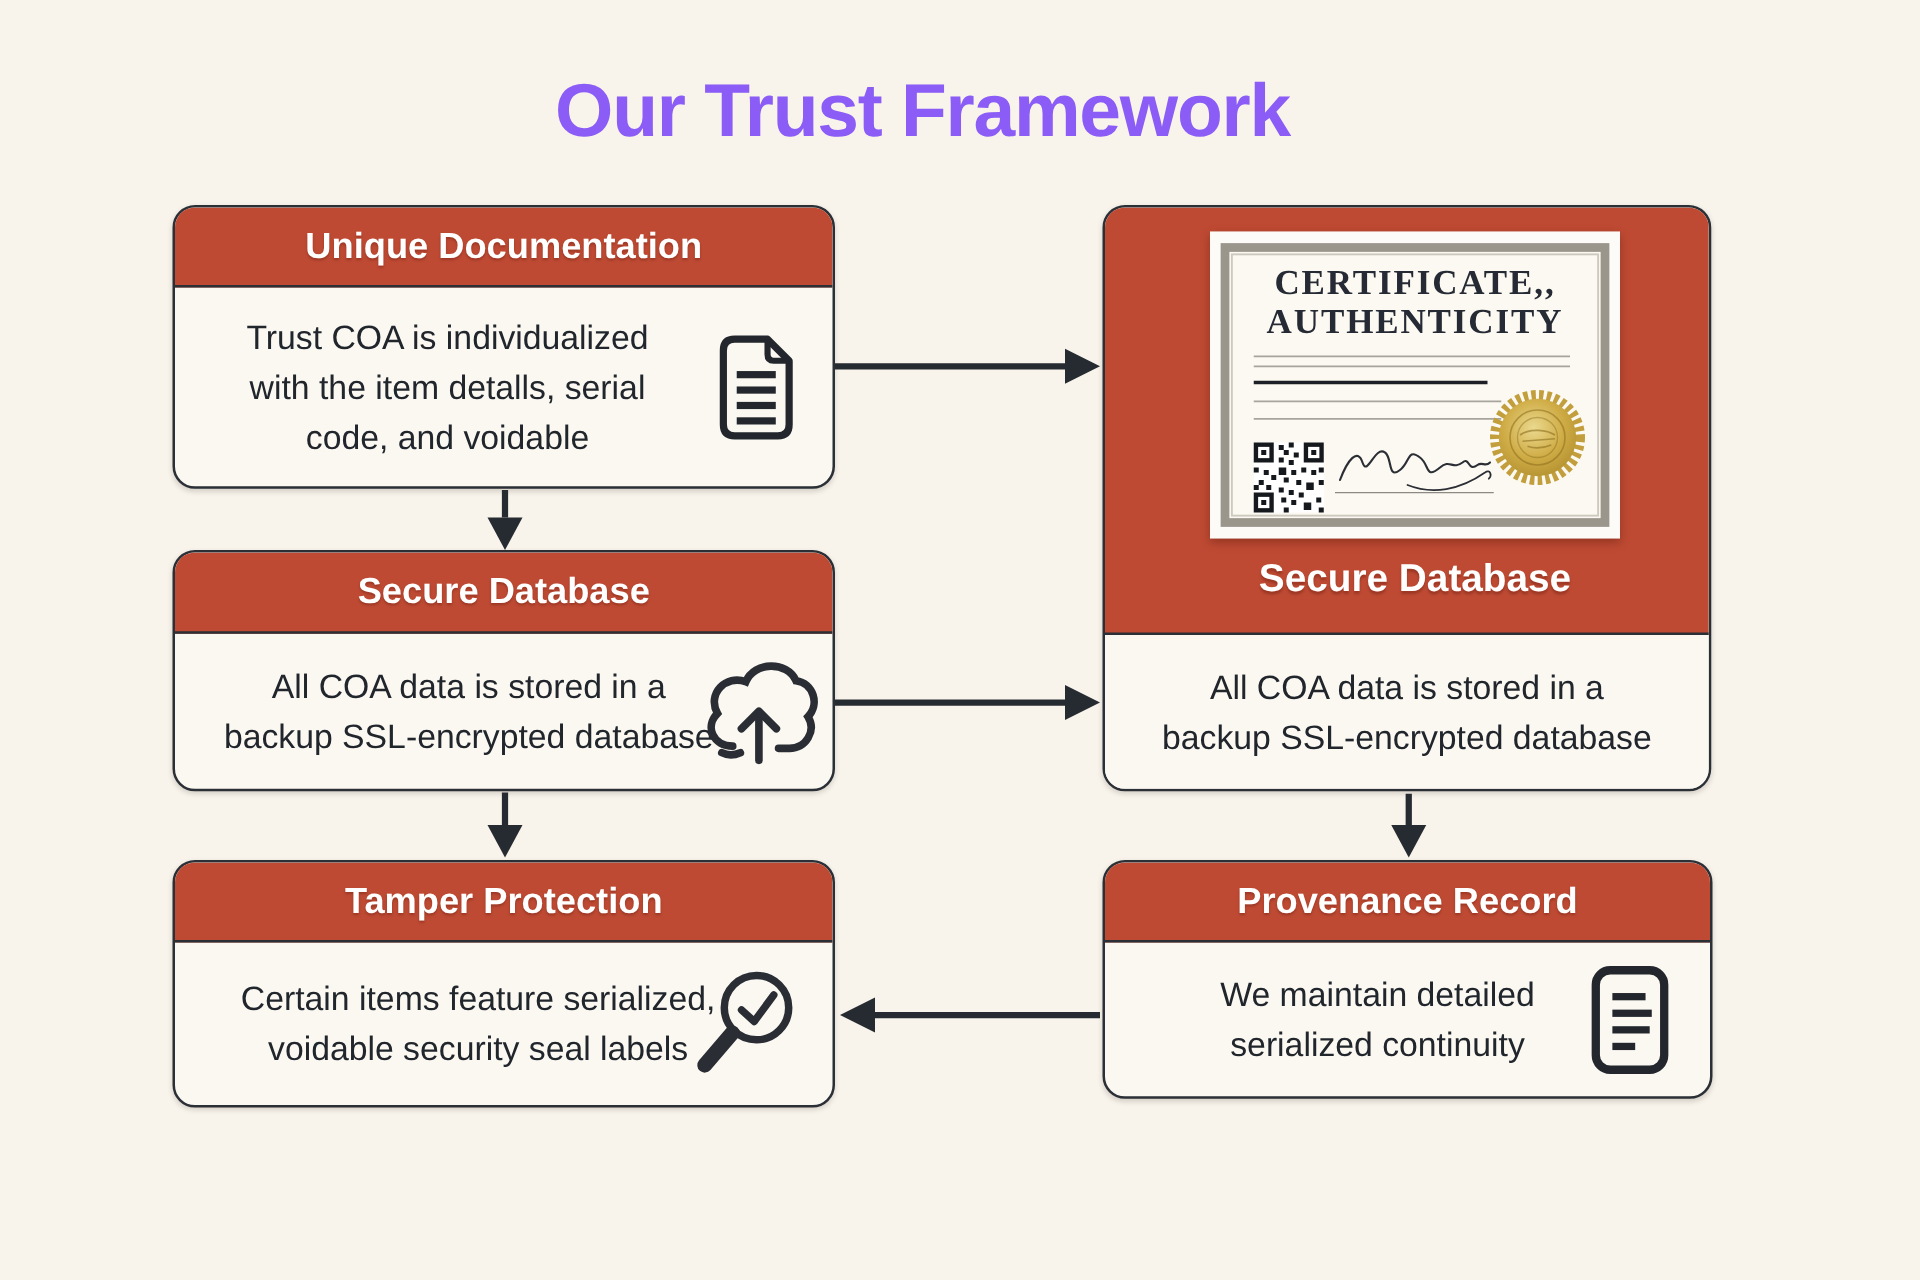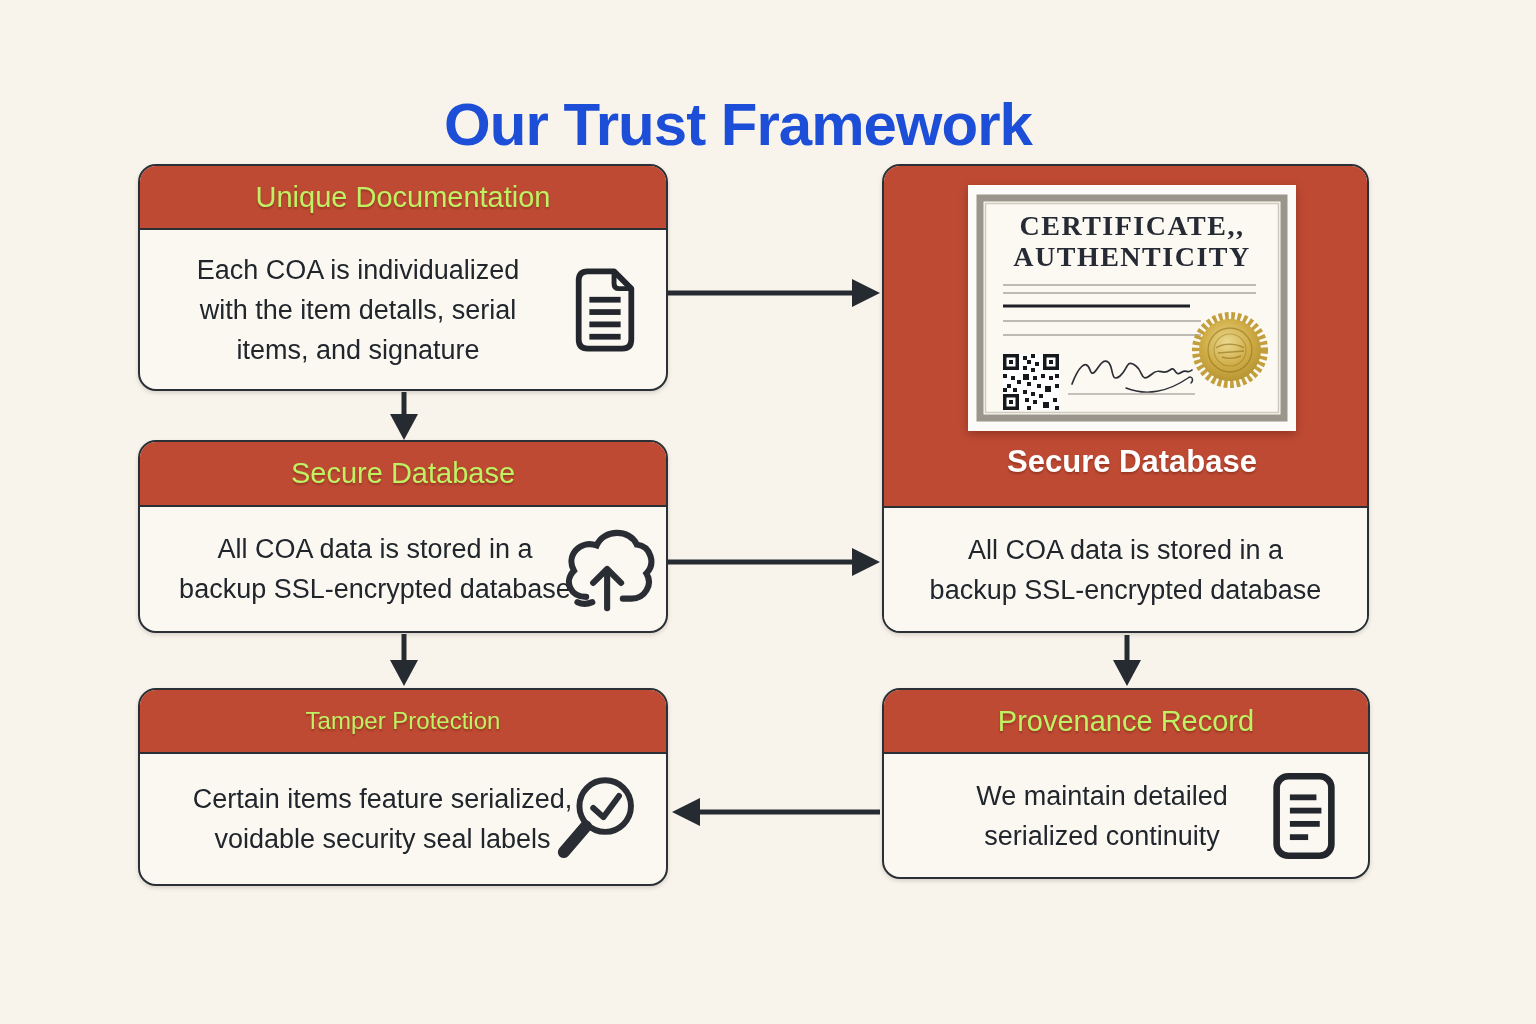--- a/index.html
+++ b/index.html
@@ -10,38 +10,37 @@
     position: relative;
     overflow: hidden;
     color: #23272d;
   }
   .canvas { position:absolute; inset:0; }
 
   .page-title {
     position:absolute; left:0; right:60px; top:54px;
     text-align:center;
     font-size:60px; font-weight:bold; letter-spacing:-1px;
-    color:#1d4ed8;
-    margin-top:36px;
+    color:#8b5cf6;
   }
 
   .card {
     position:absolute;
     background:#FBF8F2;
     border:2px solid #2b2f36;
     border-radius:18px;
     overflow:hidden;
     box-shadow:0 2px 4px rgba(60,50,40,.18);
     display:flex; flex-direction:column;
   }
   .card-header {
     background:#BE4A33;
     border-bottom:2px solid #2b2f36;
-    color:#bef264;
-    font-weight:normal;
+    color:#ffffff;
+    font-weight:bold;
     display:flex; align-items:center; justify-content:center;
     text-shadow:0 2px 2px rgba(90,20,10,.35);
     flex:0 0 auto;
   }
   .card-body {
     position:relative;
     flex:1 1 auto;
     display:flex; align-items:center;
   }
   .body-text {
@@ -59,21 +58,21 @@
   
   #box-unique      { left:138px; top:164px;  width:530px; height:227px; }
   #box-unique .card-header { height:64px; font-size:29px; }
   #box-unique .body-text   { padding-right:110px; padding-left:20px; }
 
   #box-secure-left { left:138px; top:440px;  width:530px; height:193px; }
   #box-secure-left .card-header { height:65px; font-size:29px; }
   #box-secure-left .body-text   { padding-right:70px; padding-left:14px; }
 
   #box-tamper      { left:138px; top:688px;  width:530px; height:198px; }
-  #box-tamper .card-header { height:64px; font-size:24px; }
+  #box-tamper .card-header { height:64px; font-size:29px; }
   #box-tamper .body-text   { padding-right:60px; padding-left:19px; }
 
   #box-cert        { left:882px; top:164px;  width:487px; height:469px; }
   .cert-red {
     background:#BE4A33;
     border-bottom:2px solid #2b2f36;
     height:342px; flex:0 0 auto;
     display:flex; flex-direction:column; align-items:center;padding-left:13px;
   }
   .cert-paper-wrap { margin-top:19px; filter:drop-shadow(0 3px 4px rgba(80,20,10,.4)); }
@@ -101,23 +100,23 @@
 <div class="canvas">
 
   <h1 class="page-title">Our Trust Framework</h1>
 
   <div class="card" id="box-unique">
     <div class="card-header">
       <span>Unique Documentation</span>
     </div>
     <div class="card-body">
       <div class="body-text">
-        <div>Each COA is individualized</div>
+        <div>Trust COA is individualized</div>
         <div>with the item detalls, serial</div>
-        <div>items, and signature</div>
+        <div>code, and voidable</div>
       </div>
       <span class="icon" style="right:24px;">
         <svg width="74" height="92" viewBox="0 0 90 108">
           <path d="M56 7 H24 Q13 7 13 18 V90 Q13 101 24 101 H66 Q77 101 77 90 V28 Z" fill="none" stroke="#23272d" stroke-width="7" stroke-linejoin="round"></path>
           <path d="M56 7 V22 Q56 28 62 28 H77" fill="none" stroke="#23272d" stroke-width="6" stroke-linejoin="round"></path>
           <rect x="26" y="38" width="38" height="7" fill="#23272d"></rect>
           <rect x="26" y="53" width="38" height="7" fill="#23272d"></rect>
           <rect x="26" y="68" width="38" height="7" fill="#23272d"></rect>
           <rect x="26" y="83" width="38" height="7" fill="#23272d"></rect>
         </svg>

